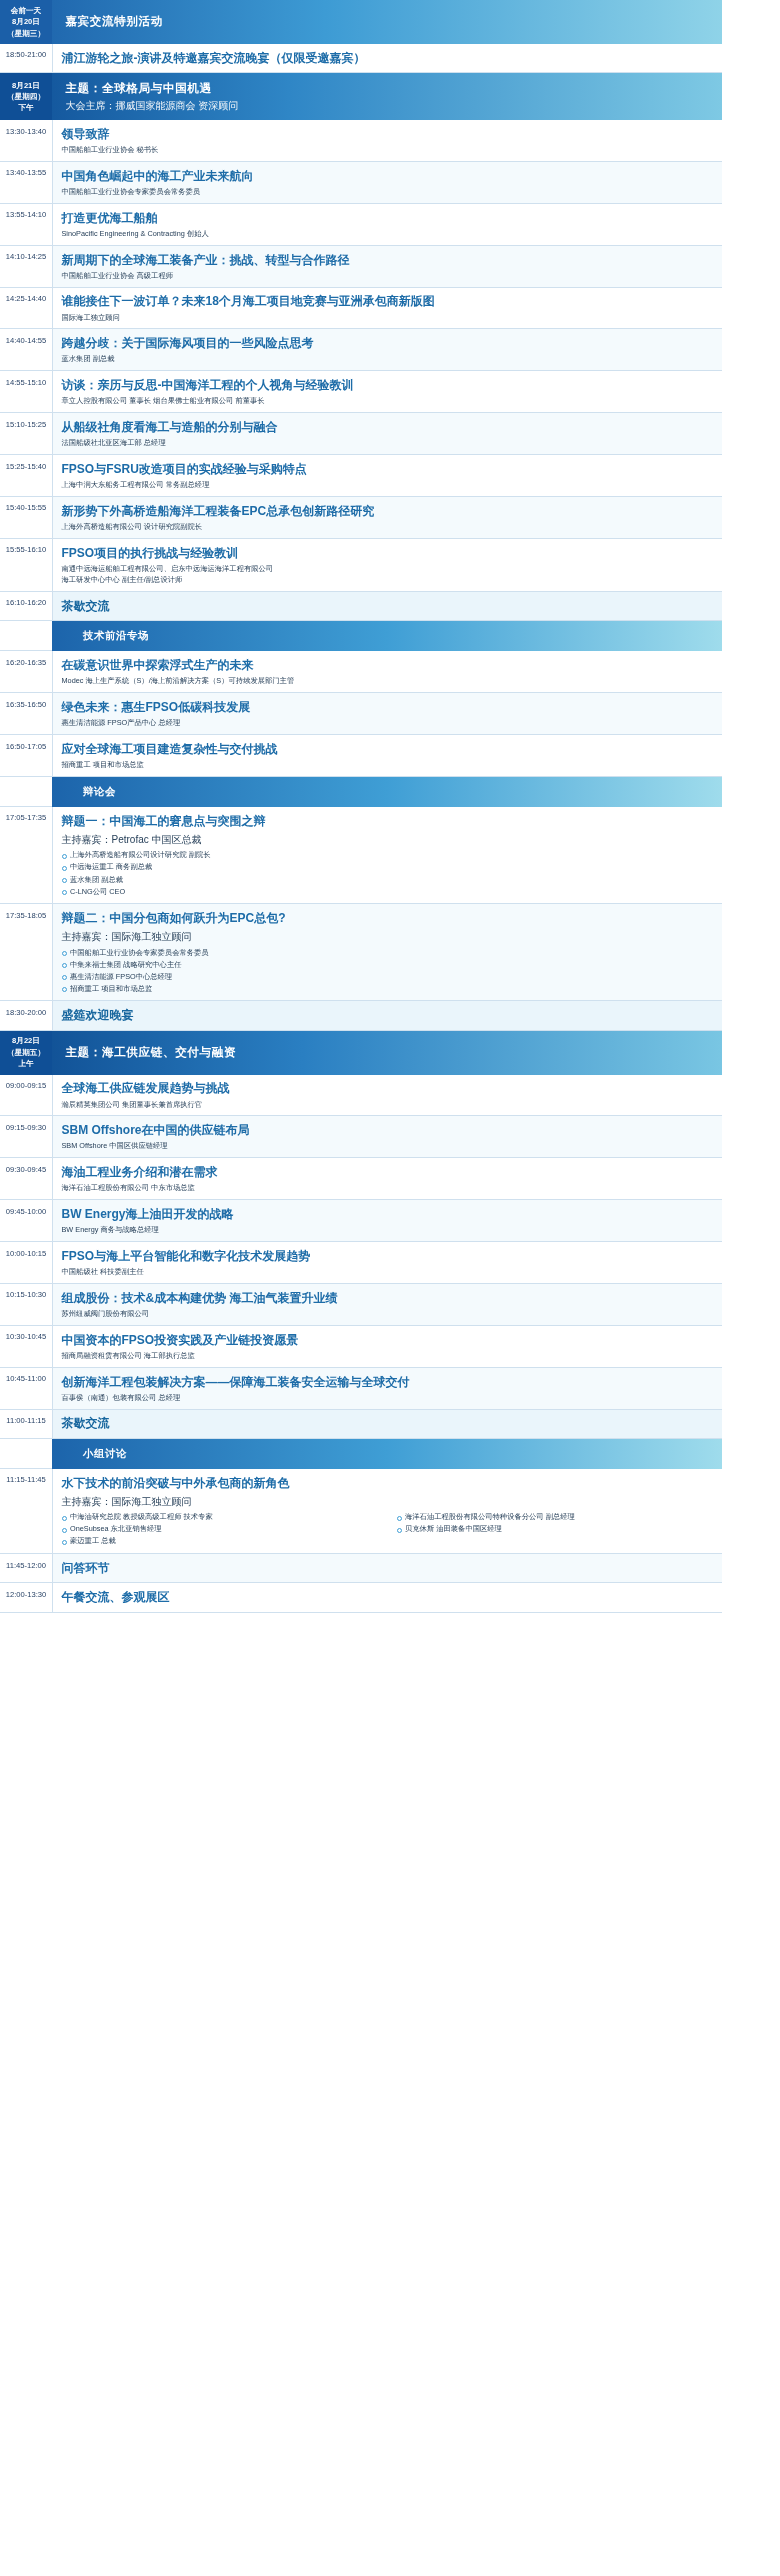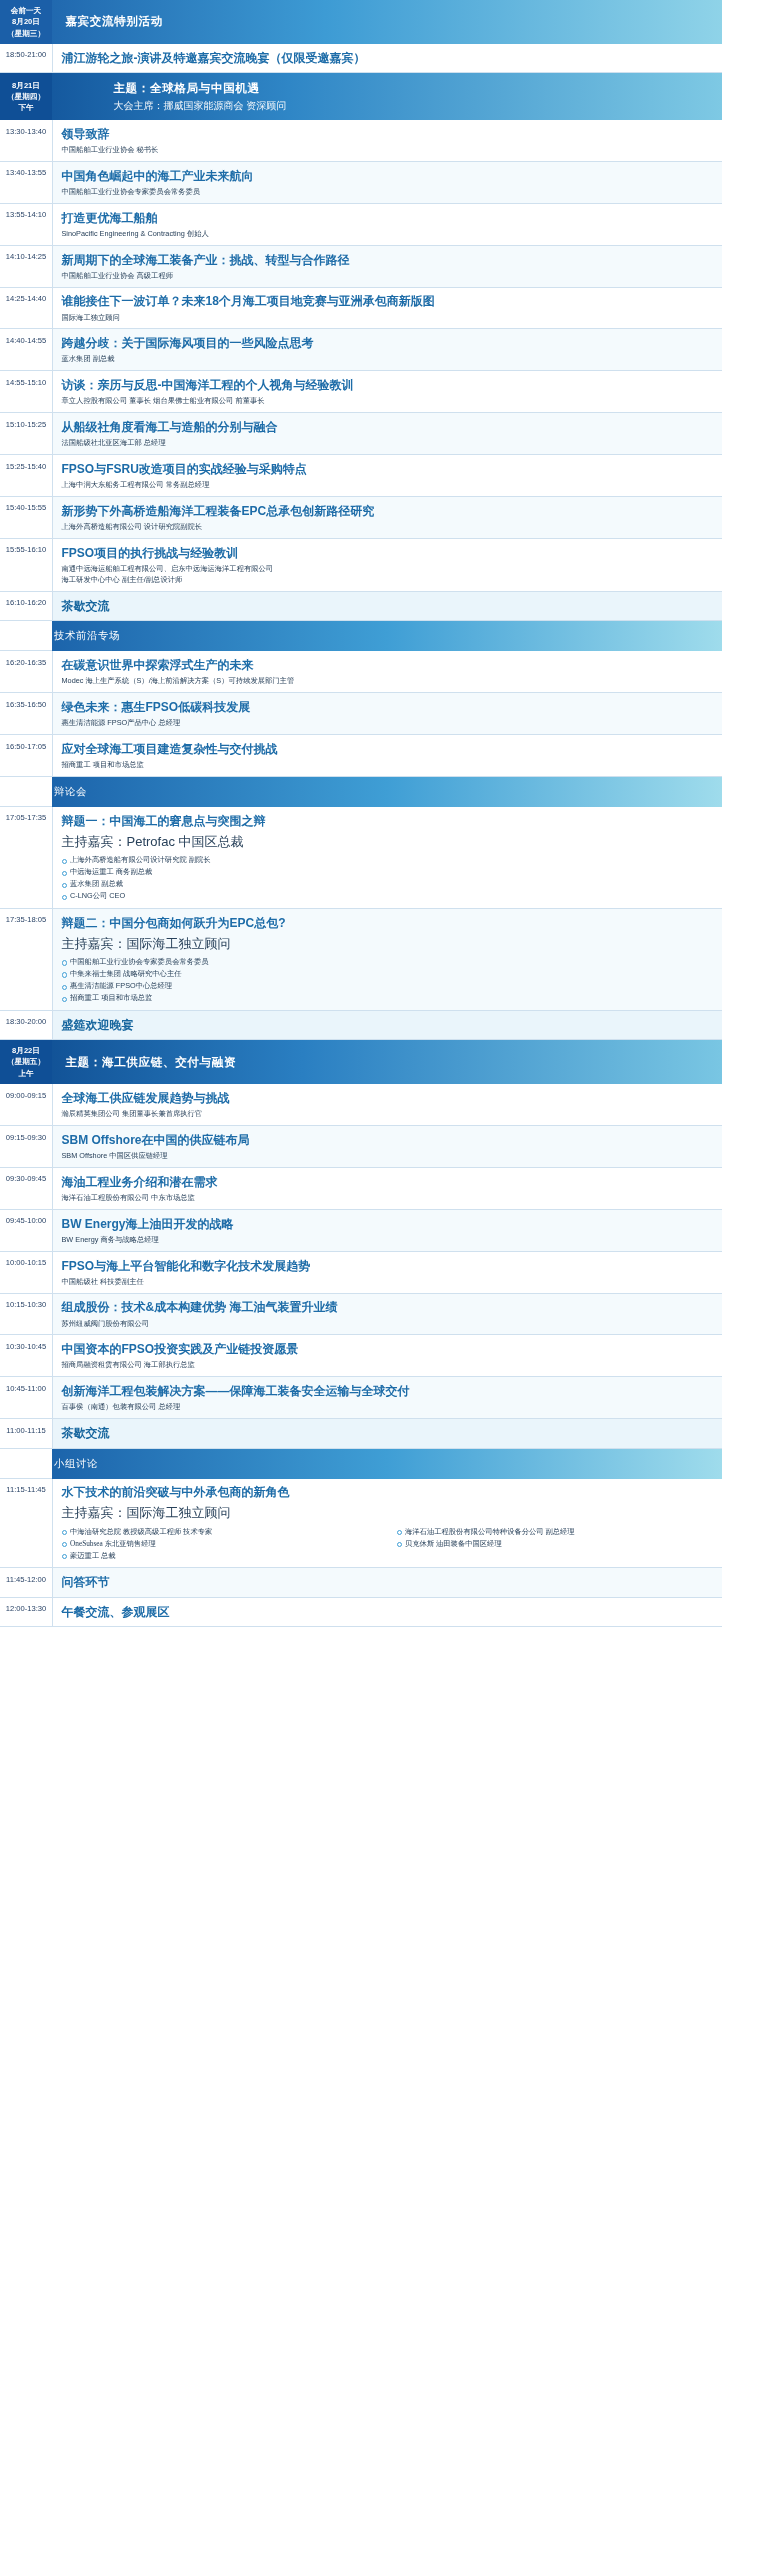--- a/index.html
+++ b/index.html
@@ -69,61 +69,61 @@
     color:#ffffff;
     padding:7.3px 13.4px;
     display:flex;
     flex-direction:column;
     justify-content:center;
   }
   .daytitle .t1 { font-size:11.6px; font-weight:bold; letter-spacing:0.6px; }
   .daytitle .t2 { font-size:10px; margin-top:3.1px; opacity:.95; }
 
   .grad-a { background:linear-gradient(90deg,#1b5fa8 0%, #3d9bd4 45%, #8fd3e8 100%); }
-  .grad-b { background:linear-gradient(90deg,#0f4f96 0%, #2f86c6 40%, #7ec9e4 100%);gap:48px; }
+  .grad-b { background:linear-gradient(90deg,#0f4f96 0%, #2f86c6 40%, #7ec9e4 100%); }
   .grad-c { background:linear-gradient(90deg,#0d4a8f 0%, #2a7fc2 42%, #79c6e3 100%); }
   .box-a { background:#1b5fa8; }
   .box-b { background:#0f4f96; }
 
   
   .section { display:flex; width:100%; }
   .section .pad { width:52px; flex:0 0 52px; background:#ffffff; border-bottom:0.6px solid #cfe0ee;}
   .section .band {
     flex:1 1 auto;
     color:#ffffff;
     font-size:10.4px;
-    font-weight:normal;
-    padding:8px 2px;
+    font-weight:bold;
+    padding:8px 31px;
     letter-spacing:0.6px;
   }
   .band-grad { background:linear-gradient(90deg,#1c64ab 0%, #3f9ed5 50%, #9fdcec 100%); }
 
   
   .breakrow .body { background:#eaf5fb; }
   .breakrow .title { color:#17669e; }
 
   
-  .panel-host { font-size:13px; color:#28415a; margin-top:1.8px; line-height:1.6;}
+  .panel-host { font-size:10px; color:#28415a; margin-top:1.8px; line-height:1.6;}
   .panel-list { margin:1.8px 0 0 0; padding:0; list-style:none; }
   .panel-list li {
     font-size:7.3px;
     color:#28415a;
     line-height:1.65;
     padding-left:8.5px;
     position:relative;
   }
   .panel-list li:before {
     content:"";
     position:absolute;
     left:0.6px; top:4.3px;
     width:3.1px; height:3.1px;
     border:0.6px solid #3f9ed5;
     border-radius:50%;
   }
-  .twocol { display:flex; gap:18px;font-family:Liberation Serif, serif; }
+  .twocol { display:flex; gap:18px; }
   .twocol > div { flex:1 1 50%; }
 
   .row.alt .body { background:#f4fafd; }
 </style>
 </head>
 <body>
 
 <div class="agenda">
 
   <div class="dayhead grad-a">

